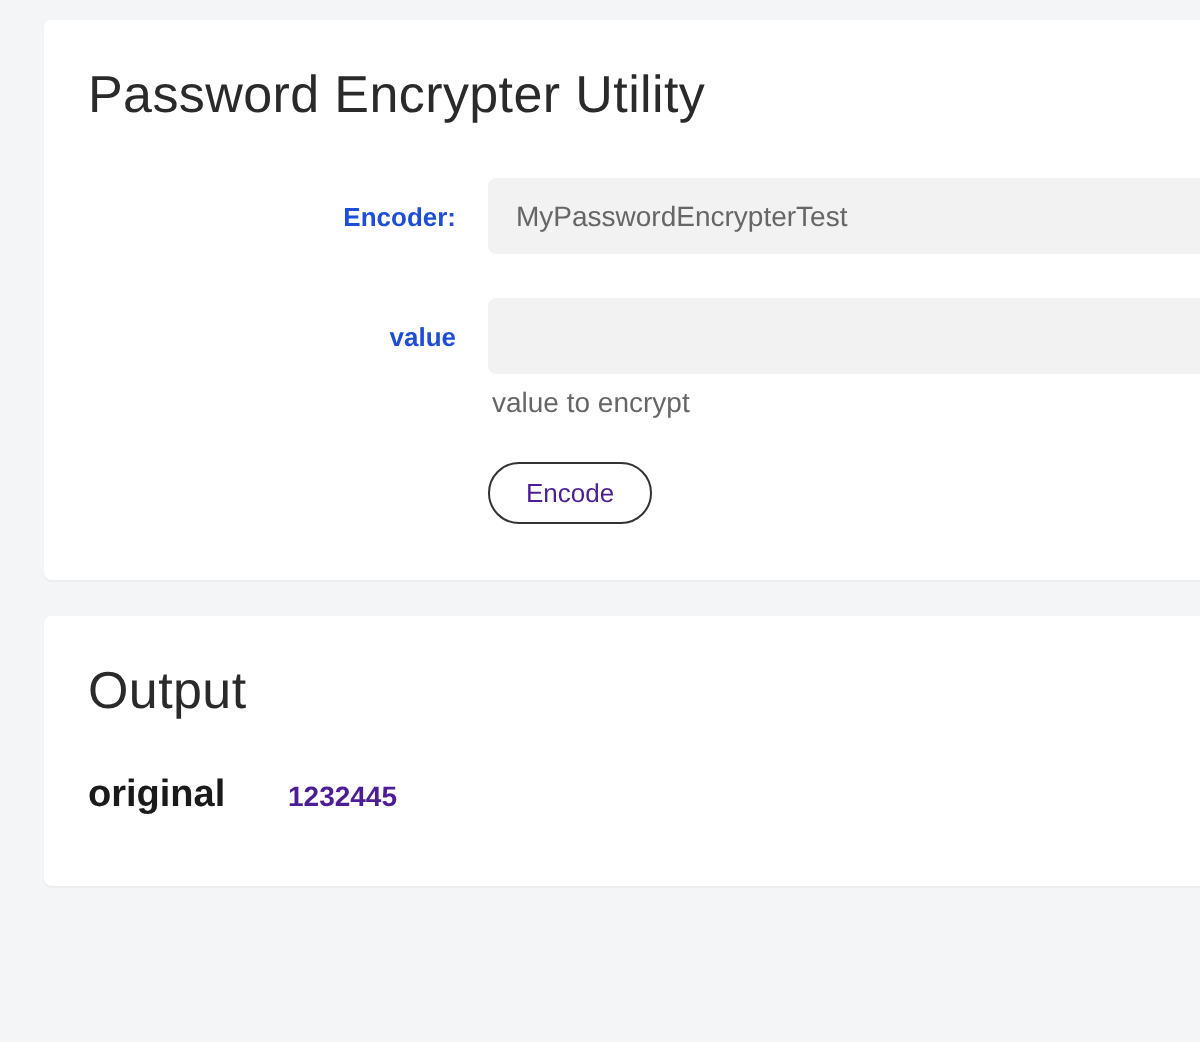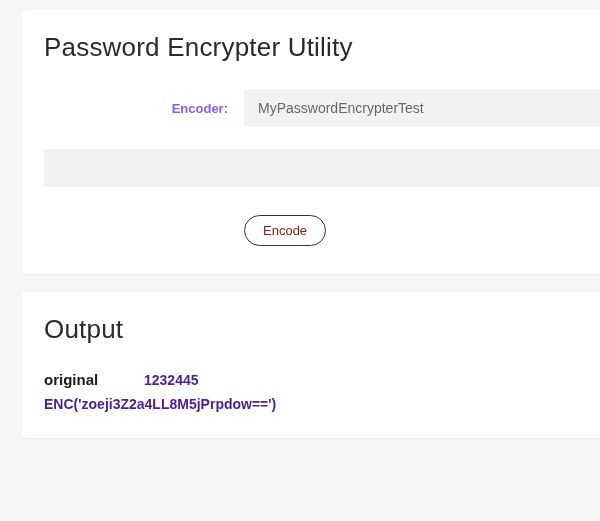--- a/index.html
+++ b/index.html
@@ -28,21 +28,21 @@
   .form-row {
     display: flex;
     align-items: center;
     margin-bottom: 4px;
   }
   .form-label {
     width: 200px;
     text-align: right;
     font-size: 13px;
     font-weight: 700;
-    color: #8b5cf6;
+    color: #1d4ed8;
     padding-right: 16px;
   }
   .form-input {
     flex: 1;
     height: 38px;
     background: #f2f2f3;
     border: none;
     border-top-left-radius: 4px;
     border-bottom-left-radius: 4px;
     padding: 0 14px;
@@ -61,39 +61,39 @@
     color: #666;
     padding-left: 2px;
   }
   .button-row {
     display: flex;
     margin-top: 6px;
   }
   .btn {
     border: 1px solid #333;
     background: #fff;
-    color: #7f1d1d;
+    color: #4c1d95;
     font-size: 13px;
     padding: 7px 18px;
     border-radius: 999px;
     cursor: pointer;
   }
 
   .card.output {
     margin-top: 18px;
     padding: 22px 0 26px 22px;
   }
   .output-row {
     display: flex;
     align-items: baseline;
     margin-top: 8px;
   }
   .output-label {
     width: 100px;
-    font-size: 15px;
+    font-size: 19px;
     font-weight: 700;
     color: #1a1a1a;
   }
   .output-value {
     font-size: 14px;
     font-weight: 700;
     color: #4c1d95;
   }
   .spacer-v { height: 18px; }
 </style>
@@ -104,35 +104,36 @@
   <h1 class="card-title">Password Encrypter Utility</h1>
 
   <div class="form-row">
     <label class="form-label">Encoder:</label>
     <input type="text" class="form-input" value="MyPasswordEncrypterTest" style="">
   </div>
 
   <div class="spacer-v"></div>
 
   <div class="form-row">
+    <label class="form-label">value</label>
     <input type="text" class="form-input" value="" style="">
   </div>
   <div class="help-row">
     <div class="help-spacer"></div>
+    <div class="help-text">value to encrypt</div>
   </div>
 
   <div class="button-row">
     <div class="help-spacer"></div>
     <button class="btn">Encode</button>
   </div>
 </div>
 
 <div class="card output">
   <h1 class="card-title">Output</h1>
 
   <div class="output-row">
     <div class="output-label">original</div>
     <div class="output-value">1232445</div>
   </div>
   <div class="output-row">
-    <div class="output-value">ENC('zoeji3Z2a4LL8M5jPrpdow==')</div>
   </div>
 </div>
 
 </body></html>

